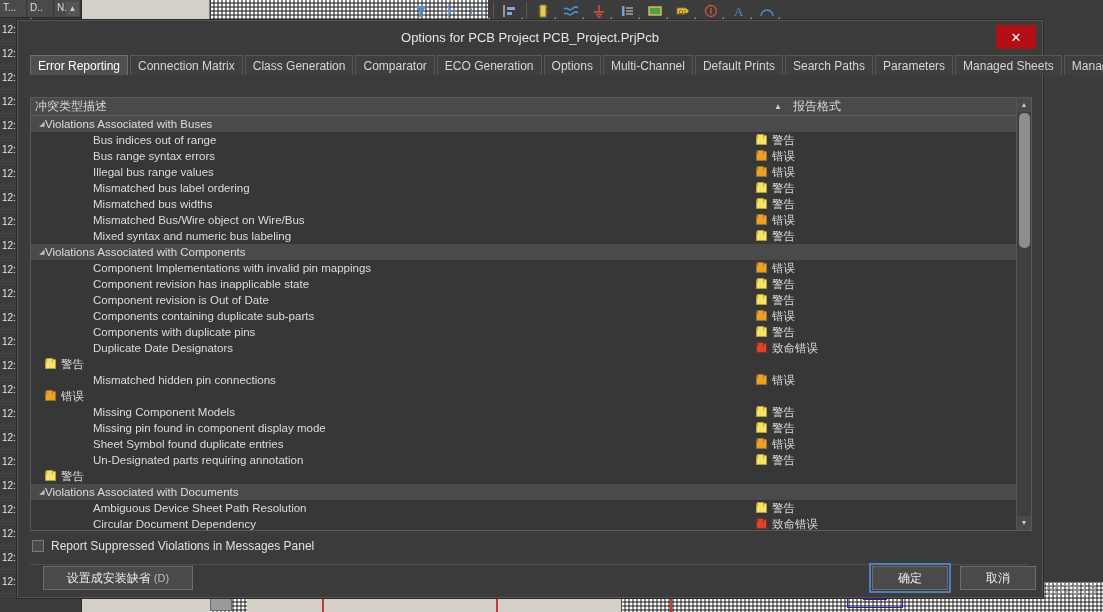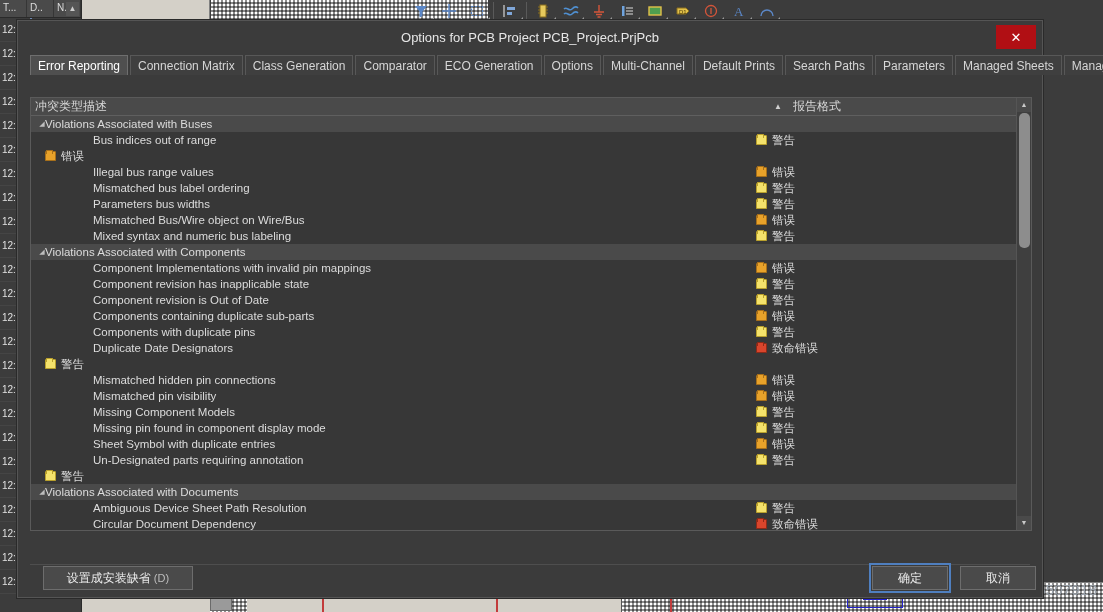--- a/index.html
+++ b/index.html
@@ -525,20 +525,21 @@
             <div class="grow">
               <div class="expander"></div>
               <div class="gname child">Bus indices out of range</div>
               <div class="gsev">
                 <span class="sevicon sev-w"></span>
                 <span class="sevtext">警告</span>
               </div>
             </div>
             <div class="grow">
               <div class="expander"></div>
+              <div class="gname child">Bus range syntax errors</div>
               <div class="gsev">
                 <span class="sevicon sev-e"></span>
                 <span class="sevtext">错误</span>
               </div>
             </div>
             <div class="grow">
               <div class="expander"></div>
               <div class="gname child">Illegal bus range values</div>
               <div class="gsev">
                 <span class="sevicon sev-e"></span>
@@ -548,21 +549,21 @@
             <div class="grow">
               <div class="expander"></div>
               <div class="gname child">Mismatched bus label ordering</div>
               <div class="gsev">
                 <span class="sevicon sev-w"></span>
                 <span class="sevtext">警告</span>
               </div>
             </div>
             <div class="grow">
               <div class="expander"></div>
-              <div class="gname child">Parameters bus widths</div>
+              <div class="gname child">Mismatched bus widths</div>
               <div class="gsev">
                 <span class="sevicon sev-w"></span>
                 <span class="sevtext">警告</span>
               </div>
             </div>
             <div class="grow">
               <div class="expander"></div>
               <div class="gname child">Mismatched Bus/Wire object on Wire/Bus</div>
               <div class="gsev">
                 <span class="sevicon sev-e"></span>
@@ -640,21 +641,20 @@
             <div class="grow">
               <div class="expander"></div>
               <div class="gname child">Mismatched hidden pin connections</div>
               <div class="gsev">
                 <span class="sevicon sev-e"></span>
                 <span class="sevtext">错误</span>
               </div>
             </div>
             <div class="grow">
               <div class="expander"></div>
-              <div class="gname child">Mismatched pin visibility</div>
               <div class="gsev">
                 <span class="sevicon sev-e"></span>
                 <span class="sevtext">错误</span>
               </div>
             </div>
             <div class="grow">
               <div class="expander"></div>
               <div class="gname child">Missing Component Models</div>
               <div class="gsev">
                 <span class="sevicon sev-w"></span>
@@ -664,21 +664,21 @@
             <div class="grow">
               <div class="expander"></div>
               <div class="gname child">Missing pin found in component display mode</div>
               <div class="gsev">
                 <span class="sevicon sev-w"></span>
                 <span class="sevtext">警告</span>
               </div>
             </div>
             <div class="grow">
               <div class="expander"></div>
-              <div class="gname child">Sheet Symbol with duplicate entries</div>
+              <div class="gname child">Sheet Symbol found duplicate entries</div>
               <div class="gsev">
                 <span class="sevicon sev-e"></span>
                 <span class="sevtext">错误</span>
               </div>
             </div>
             <div class="grow">
               <div class="expander"></div>
               <div class="gname child">Un-Designated parts requiring annotation</div>
               <div class="gsev">
                 <span class="sevicon sev-w"></span>
@@ -715,20 +715,24 @@
             </div>
           </div>
       </div>
       <div class="vsb">
         <div class="arr">▲</div>
         <div class="thumb"></div>
         <div class="arr bot">▼</div>
       </div>
     </div>
 
+    <div class="chk-row">
+      <div class="chkbox"></div>
+      <div class="chk-label">Report Suppressed Violations in Messages Panel</div>
+    </div>
 
     <div class="sep-line"></div>
 
     <div class="footer">
       <div class="btn btn-default">
         <span>设置成安装缺省</span>
         <span class="kbd">(D)</span>
       </div>
       <div class="btn btn-ok">确定</div>
       <div class="btn btn-cancel">取消</div>

